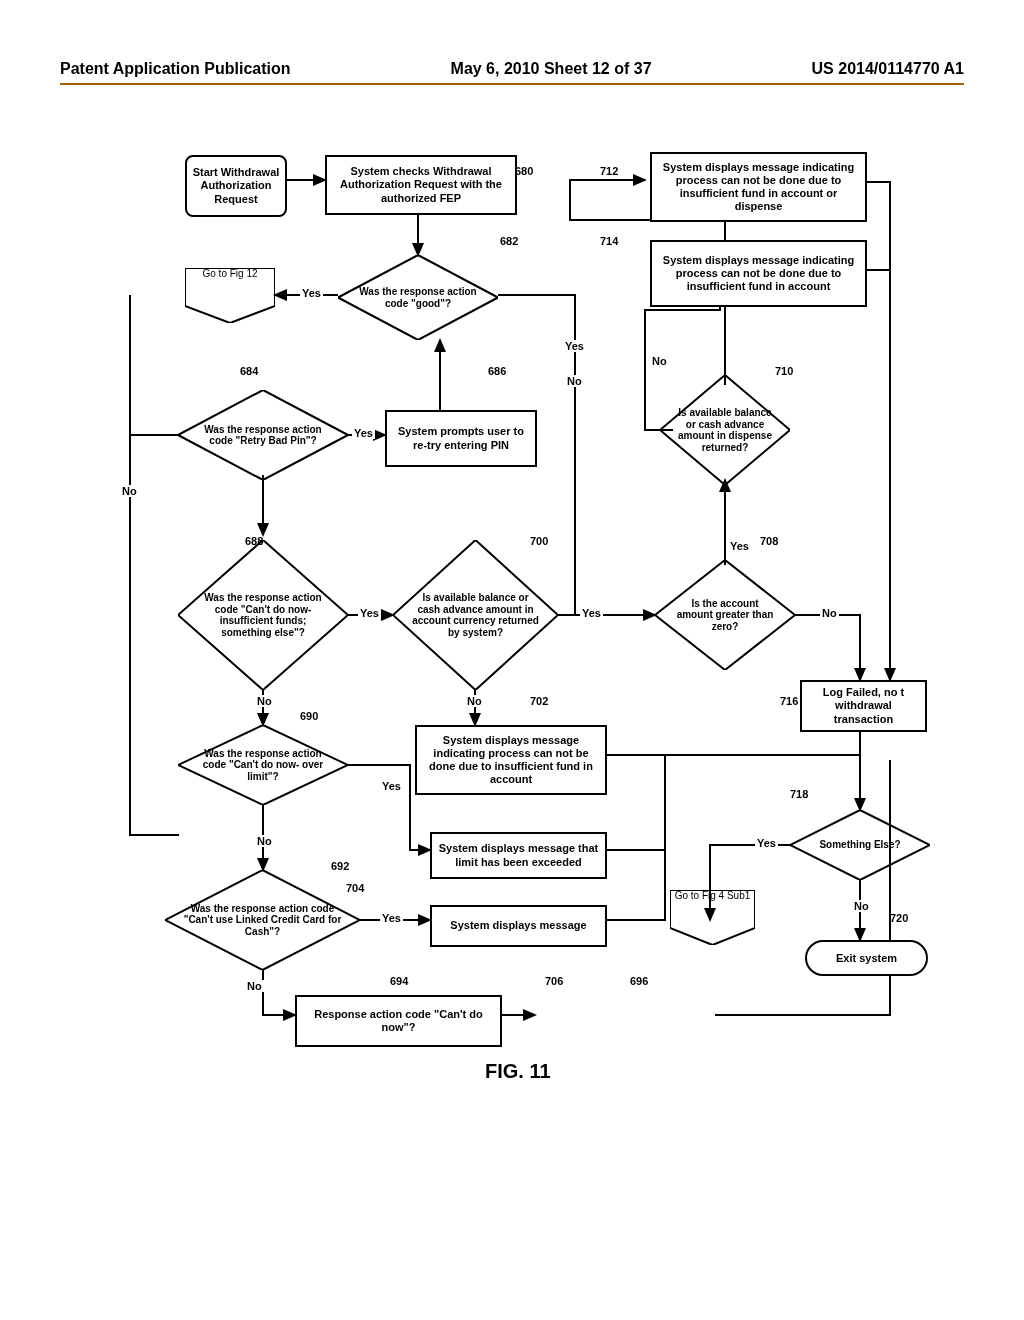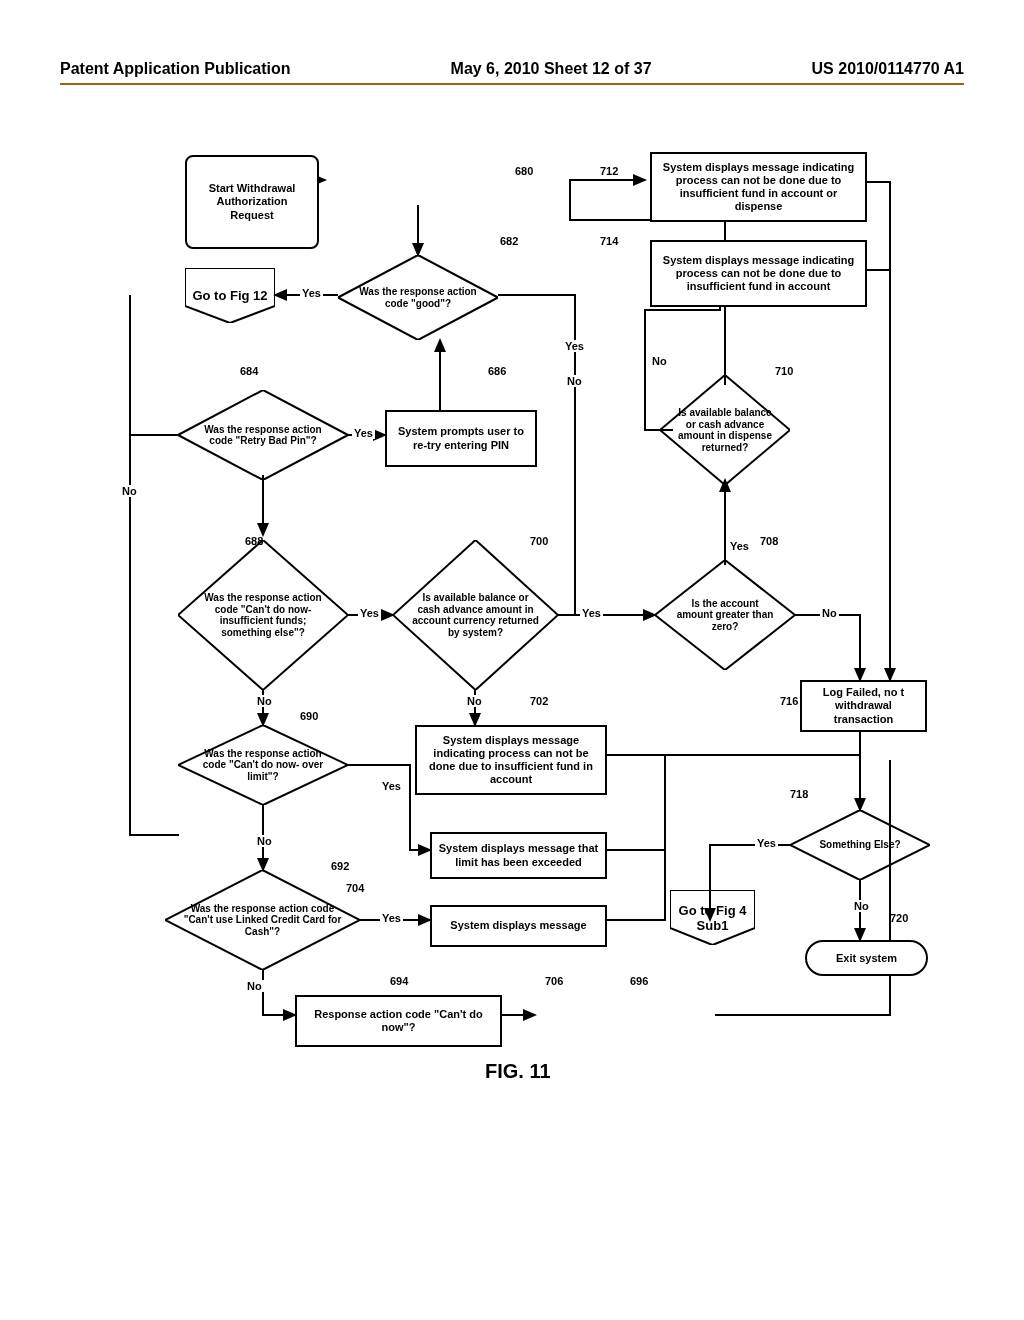--- a/index.html
+++ b/index.html
@@ -43,21 +43,21 @@
     justify-content: center;
     line-height: 1.2;
   }
   .start-box {
     position: absolute;
     border: 2px solid black;
     border-radius: 8px;
     font-size: 11px;
     font-weight: bold;
     text-align: center;
-    padding: 20px;
+    padding: 4px;
     background: white;
     display: flex;
     align-items: center;
     justify-content: center;
     line-height: 1.2;
   }
   .diamond {
     position: absolute;
     font-size: 10px;
     font-weight: bold;
@@ -73,25 +73,24 @@
     left: 0;
     width: 100%;
     height: 100%;
     z-index: -1;
   }
   .diamond-text {
     padding: 0 18px;
   }
   .pentagon {
     position: absolute;
-    font-size: 13px;
-    font-weight: bold;
-    text-align: center;
-    display: flex;
-    align-items: center;
+    font-size: 10px;
+    font-weight: normal;
+    text-align: center;
+    display: flex;
     justify-content: center;
   }
   .pentagon svg {
     position: absolute;
     top: 0;
     left: 0;
     width: 100%;
     height: 100%;
     z-index: -1;
   }
@@ -133,21 +132,21 @@
     height: 100%;
     pointer-events: none;
   }
 </style>
 </head>
 <body>
 
 <div class="header">
   <span>Patent Application Publication</span>
   <span>May 6, 2010  Sheet 12 of 37</span>
-  <span>US 2010/0114770 A1</span>
+  <span>US 2014/0114770 A1</span>
 </div>
 
 <div class="diagram-area">
 
 <svg class="connectors" viewBox="0 0 820 1100">
   <defs>
     <marker id="arrow" markerWidth="8" markerHeight="8" refX="6" refY="3" orient="auto">
       <path d="M0,0 L7,3 L0,6 Z" fill="black"></path>
     </marker>
   </defs>
@@ -213,20 +212,23 @@
 
   <line x1="760" y1="740" x2="760" y2="800" stroke="black" stroke-width="2" marker-end="url(#arrow)"></line>
 
   <polyline points="615,875 790,875 790,620" fill="none" stroke="black" stroke-width="2"></polyline>
 </svg>
 
 <div class="start-box" style="left:85px; top:15px; width:90px; height:50px;">
   <span>Start Withdrawal Authorization Request</span>
 </div>
 
+<div class="box" style="left:225px; top:15px; width:180px; height:48px;">
+  <span>System checks Withdrawal Authorization Request with the authorized FEP</span>
+</div>
 <div class="label" style="left:415px; top:25px;">680</div>
 
 <div class="diamond" style="left:238px; top:115px; width:160px; height:85px;">
   <svg viewBox="0 0 160 85">
         <polygon points="80,0 160,42.5 80,85 0,42.5" fill="white" stroke="black" stroke-width="2"></polygon>
       </svg>
   <div class="diamond-text">Was the response action code "good"?</div>
 </div>
 <div class="label" style="left:400px; top:95px;">682</div>
 

